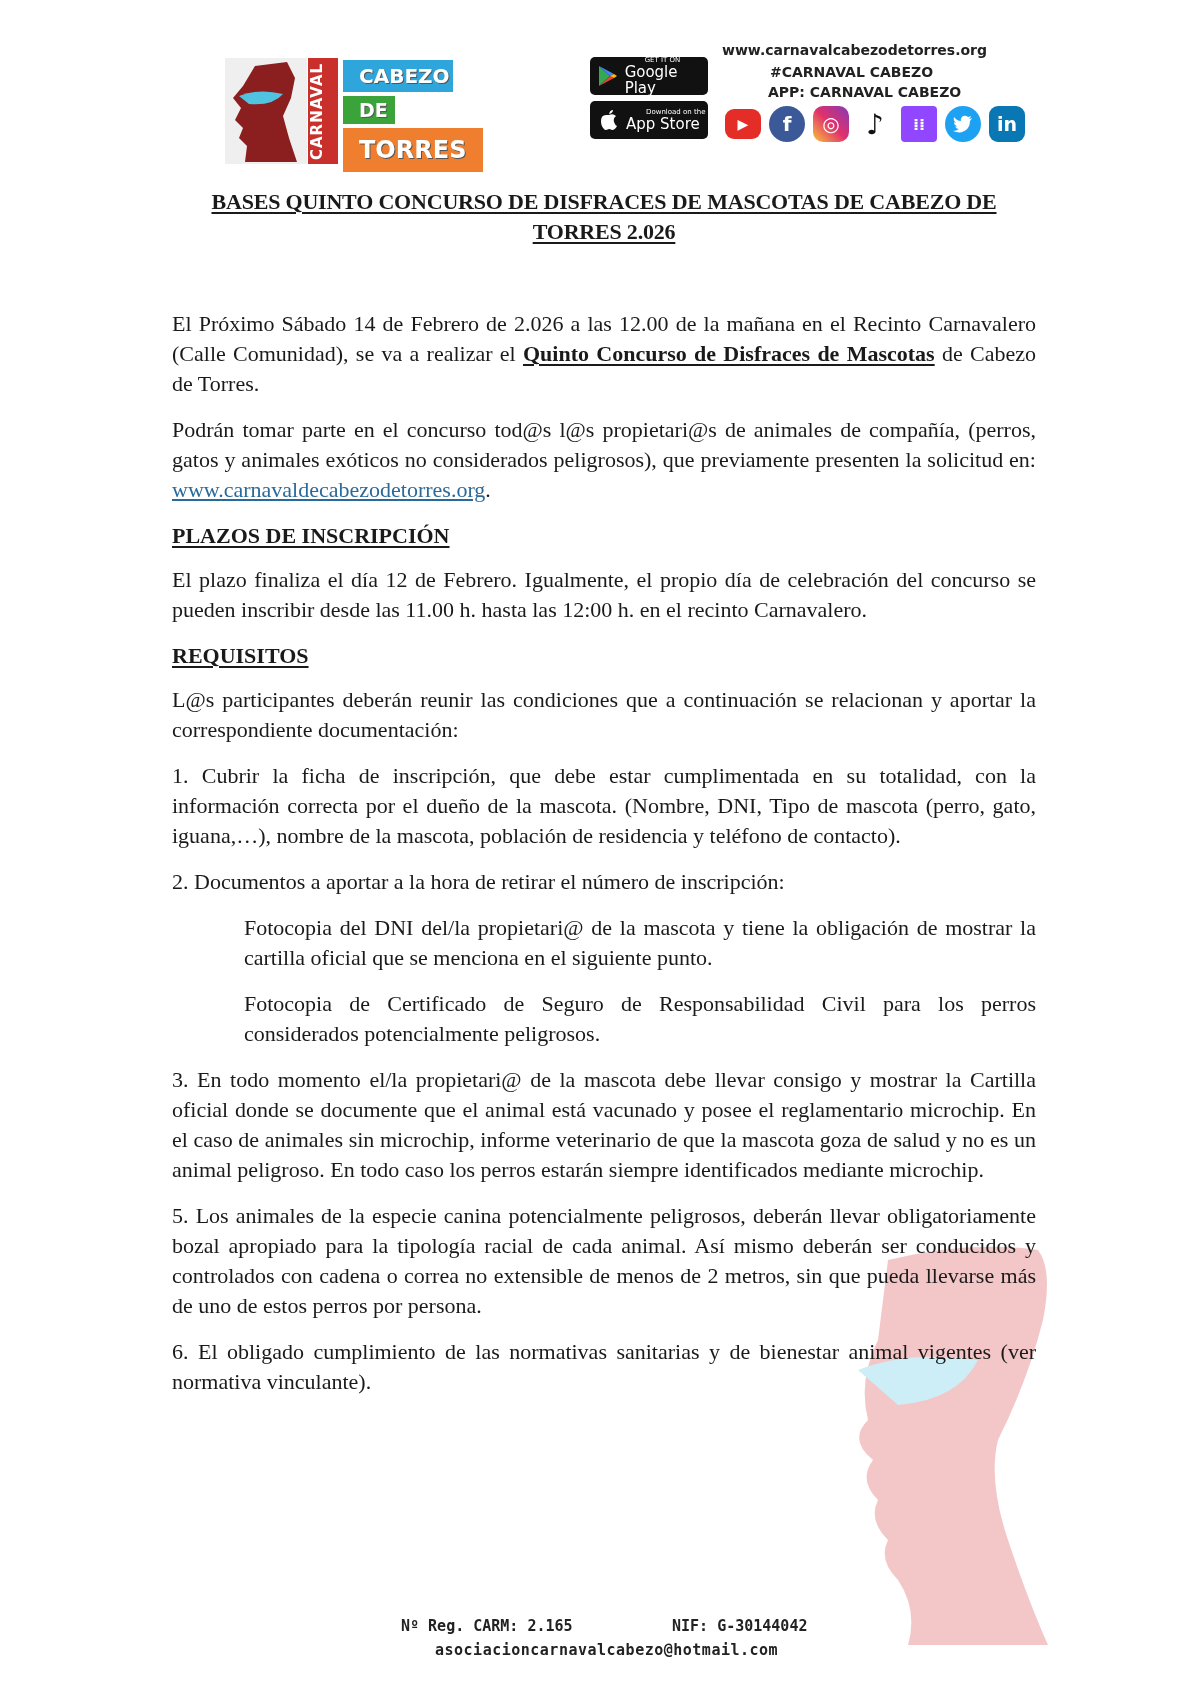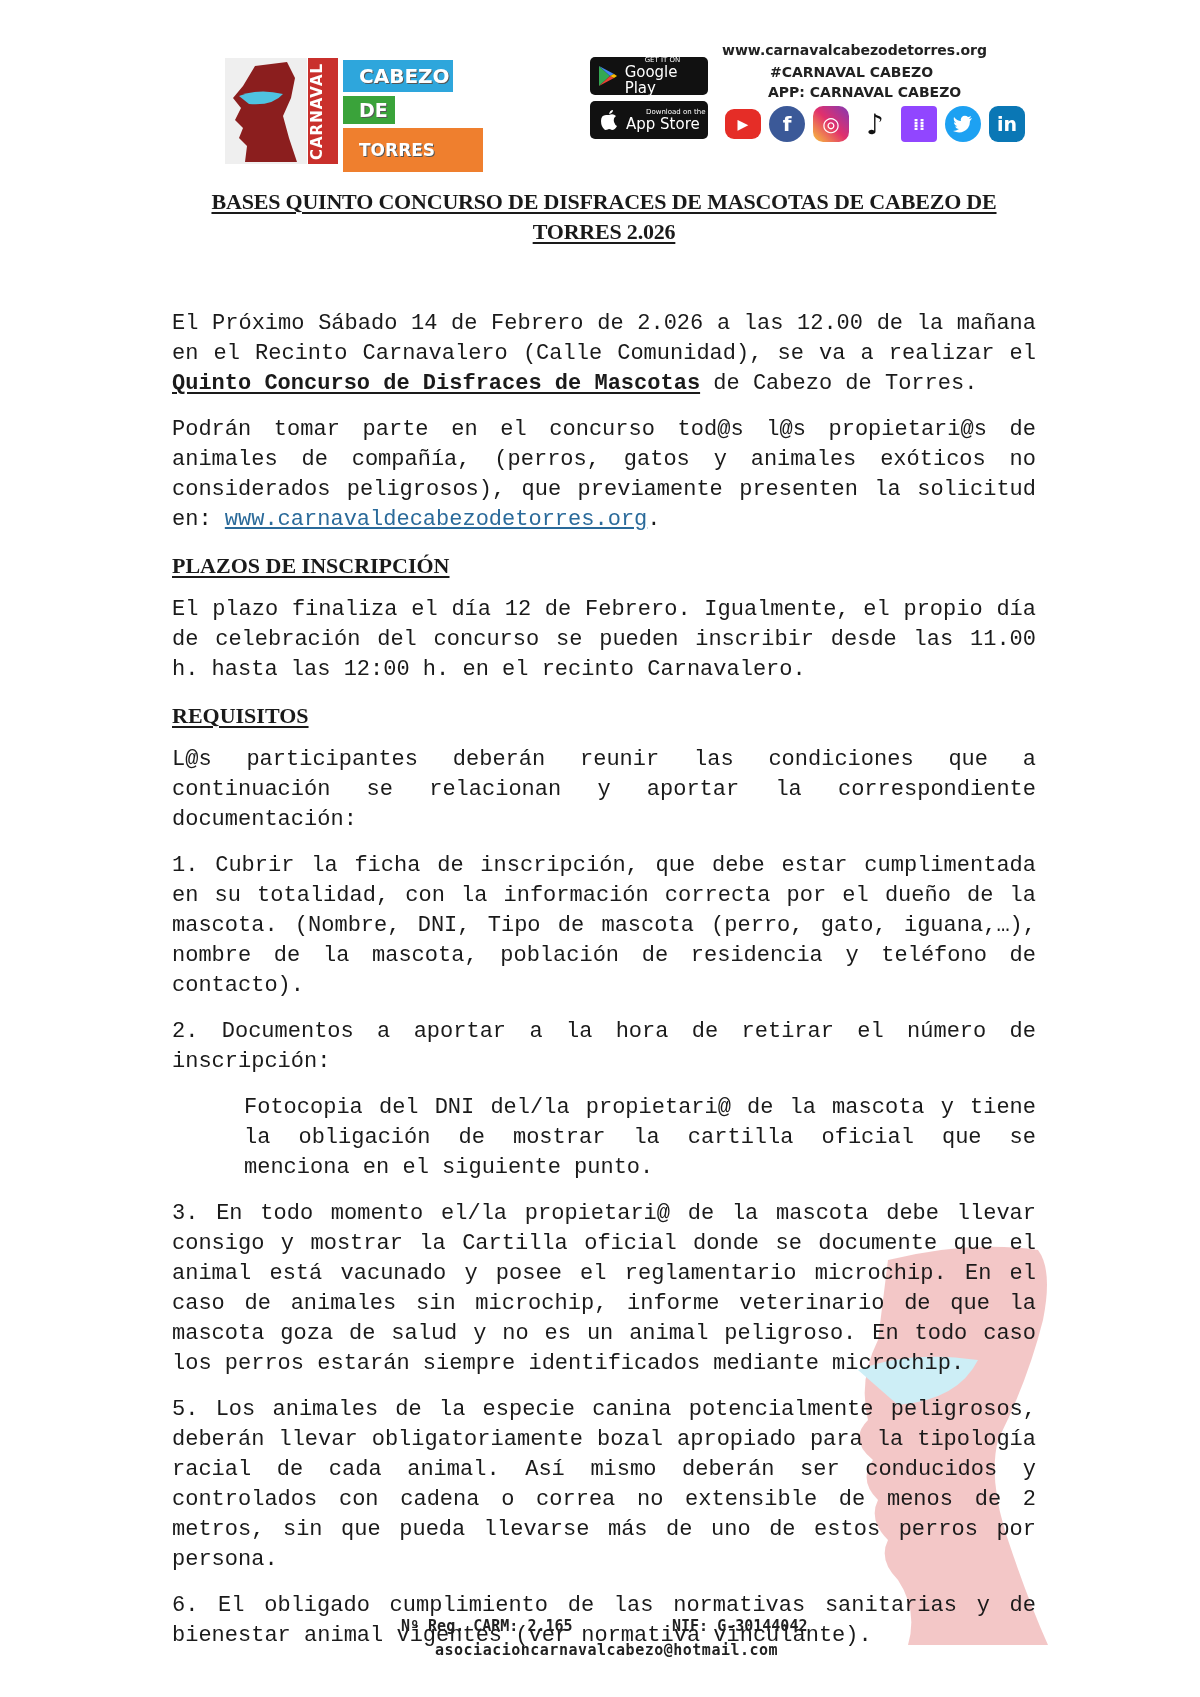--- a/index.html
+++ b/index.html
@@ -5,21 +5,21 @@
   html, body { margin:0; padding:0; background:#fff; }
   body { width:1200px; height:1697px; position:relative; overflow:hidden; font-family:"Liberation Serif", "DejaVu Serif", serif; color:#1a1a1a; }
   .header { position:absolute; top:40px; left:0; width:1200px; height:130px; }
   .logo { position:absolute; left:225px; top:18px; width:262px; height:106px; }
   .logo .face { position:absolute; left:0; top:0; width:82px; height:106px; background:#efefef; }
   .logo .face svg { width:82px; height:106px; }
   .logo .vert { position:absolute; left:83px; top:0; width:30px; height:106px; background:#c9302c; color:#fff; font-family:"DejaVu Sans", sans-serif; font-weight:bold; font-size:15px; writing-mode:vertical-rl; transform:rotate(180deg); text-align:center; letter-spacing:1px; }
   .logo .blk { position:absolute; left:118px; color:#fff; font-family:"DejaVu Sans", sans-serif; font-weight:bold; text-shadow:1px 1px 0 #555; display:flex; align-items:center; padding-left:16px; box-sizing:border-box; }
   .logo .b1 { top:2px; height:32px; width:110px; background:#2ea6dc; font-size:20px; }
   .logo .b2 { top:38px; height:28px; width:52px; background:#3aa33a; font-size:19px; }
-  .logo .b3 { top:70px; height:44px; width:140px; background:#ef7f2e; font-size:17px; }
+  .logo .b3 { top:70px; height:44px; width:140px; background:#ef7f2e; font-size:24px; }
   .store { position:absolute; width:118px; height:38px; background:#111; border-radius:5px; color:#fff; font-family:"DejaVu Sans", sans-serif; display:flex; align-items:center; padding-left:8px; box-sizing:border-box; }
   .store .ic { width:22px; height:24px; margin-right:6px; display:flex; align-items:center; justify-content:center; font-size:18px; }
   .store .small { font-size:7px; line-height:8px;margin-left:20px; }
   .store .big { font-size:15px; line-height:16px; }
   .gp { left:590px; top:17px; }
   .as { left:590px; top:61px; }
   .site-text { position:absolute; left:710px; font-family:"DejaVu Sans", sans-serif; font-weight:bold; font-size:14px; color:#222; white-space:nowrap; }
   .t1 { top:2px; left:722px; }
   .t2 { top:24px; left:770px; }
   .t3 { top:44px; left:768px; }
@@ -27,21 +27,21 @@
   .soc { width:36px; height:36px; display:flex; align-items:center; justify-content:center; color:#fff; font-family:"DejaVu Sans", sans-serif; font-weight:bold; font-size:20px; }
   .yt { background:#e52d27; border-radius:9px; height:30px; font-size:14px; }
   .fb { background:#3b5998; border-radius:50%; }
   .ig { background:linear-gradient(45deg,#f9c23c,#e1306c,#833ab4); border-radius:10px; }
   .tt { background:#fff; color:#111; font-size:28px; }
   .tw { background:#9146ff; border-radius:4px; font-size:16px; }
   .tr { background:#1da1f2; border-radius:50%; font-size:18px; }
   .li { background:#0a77b5; border-radius:9px; font-size:19px; }
   .title { position:absolute; top:187px; left:172px; width:864px; text-align:center; font-weight:bold; font-size:22px; line-height:30px; text-decoration:underline; text-decoration-thickness:2px; text-underline-offset:3px; letter-spacing:-0.2px; }
   .content { position:absolute; left:172px; top:309px; width:864px; font-size:22px; line-height:30px; }
-  .content p { margin:0 0 16px 0; text-align:justify;font-family:Liberation Mono, monospace; }
+  .content p { margin:0 0 16px 0; text-align:justify; }
   .content h2 { font-size:22px; font-weight:bold; margin:0 0 14px 0; line-height:30px; }
   .content h2 span { text-decoration:underline; text-decoration-thickness:2px; text-underline-offset:3px; }
   .content .indent { margin-left:72px; }
   .strong-u { font-weight:bold; text-decoration:underline; text-decoration-thickness:2px; text-underline-offset:3px; }
   .link { color:#2a6a9a; text-decoration:underline; }
   .watermark { position:absolute; left:848px; top:1240px; width:210px; height:410px; opacity:0.28; pointer-events:none; }
   .footer { position:absolute; top:1617px; left:0; width:1200px; font-family:"DejaVu Sans Mono", monospace; font-weight:bold; font-size:15px; color:#222; }
   .f1 { position:absolute; left:401px; top:0; }
   .f2 { position:absolute; left:672px; top:0; }
   .f3 { position:absolute; left:435px; top:24px; letter-spacing:0.5px; }
@@ -122,20 +122,21 @@
   <p><span>Podrán tomar parte en el concurso tod@s l@s propietari@s de animales de compañía, (perros, gatos y animales exóticos no considerados peligrosos), que previamente presenten la solicitud en: </span><span class="link">www.carnavaldecabezodetorres.org</span><span>.</span></p>
 
   <h2><span>PLAZOS DE INSCRIPCIÓN</span></h2>
   <p>El plazo finaliza el día 12 de Febrero. Igualmente, el propio día de celebración del concurso se pueden inscribir desde las 11.00 h. hasta las 12:00 h. en el recinto Carnavalero.</p>
 
   <h2><span>REQUISITOS</span></h2>
   <p>L@s participantes deberán reunir las condiciones que a continuación se relacionan y aportar la correspondiente documentación:</p>
   <p>1. Cubrir la ficha de inscripción, que debe estar cumplimentada en su totalidad, con la información correcta por el dueño de la mascota. (Nombre, DNI, Tipo de mascota (perro, gato, iguana,…), nombre de la mascota, población de residencia y teléfono de contacto).</p>
   <p>2. Documentos a aportar a la hora de retirar el número de inscripción:</p>
   <p class="indent">Fotocopia del DNI del/la propietari@ de la mascota y tiene la obligación de mostrar la cartilla oficial que se menciona en el siguiente punto.</p>
+  <p class="indent">Fotocopia de Certificado de Seguro de Responsabilidad Civil para los perros considerados potencialmente peligrosos.</p>
   <p>3. En todo momento el/la propietari@ de la mascota debe llevar consigo y mostrar la Cartilla oficial donde se documente que el animal está vacunado y posee el reglamentario microchip. En el caso de animales sin microchip, informe veterinario de que la mascota goza de salud y no es un animal peligroso. En todo caso los perros estarán siempre identificados mediante microchip.</p>
   <p>5. Los animales de la especie canina potencialmente peligrosos, deberán llevar obligatoriamente bozal apropiado para la tipología racial de cada animal. Así mismo deberán ser conducidos y controlados con cadena o correa no extensible de menos de 2 metros, sin que pueda llevarse más de uno de estos perros por persona.</p>
   <p>6. El obligado cumplimiento de las normativas sanitarias y de bienestar animal vigentes (ver normativa vinculante).</p>
 </div>
 
 <div class="footer">
   <div class="f1">Nº Reg. CARM: 2.165</div>
   <div class="f2">NIF: G-30144042</div>
   <div class="f3">asociacioncarnavalcabezo@hotmail.com</div>
 </div>

